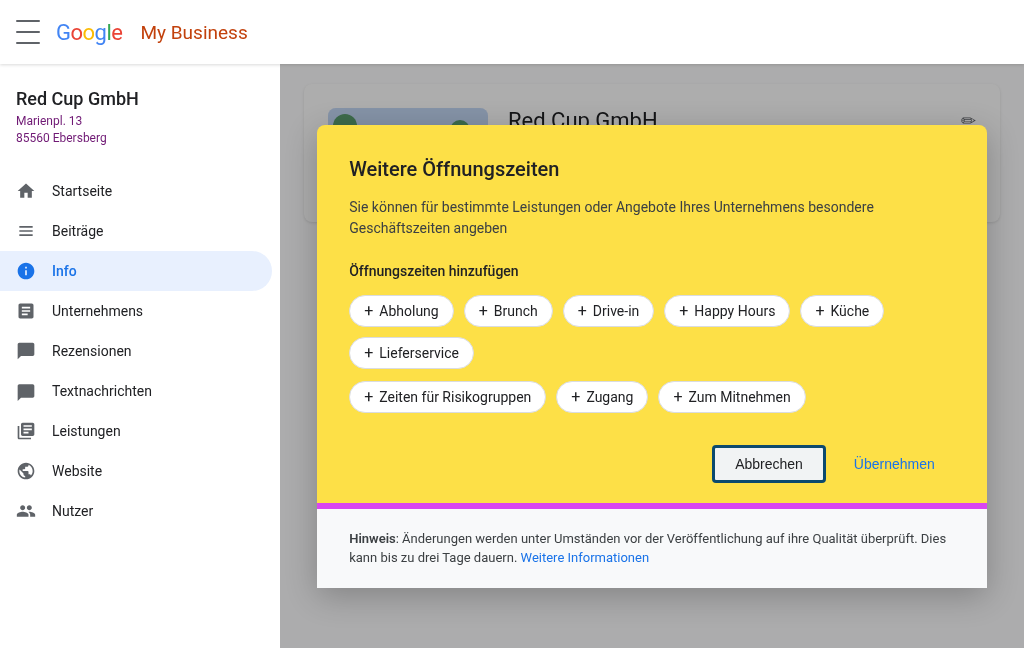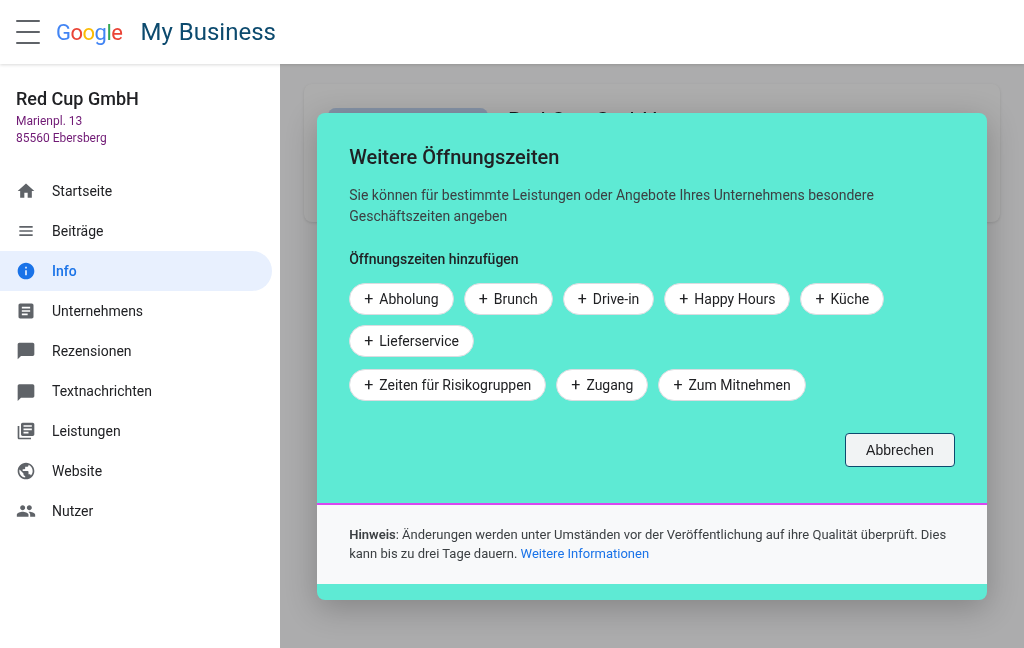--- a/index.html
+++ b/index.html
@@ -30,21 +30,21 @@
     .logo-google {
       font-size: 22px; font-weight: 400; letter-spacing: -0.5px;
     }
     .logo-g { color: #4285F4; }
     .logo-o1 { color: #EA4335; }
     .logo-o2 { color: #FBBC05; }
     .logo-g2 { color: #4285F4; }
     .logo-l { color: #34A853; }
     .logo-e { color: #EA4335; }
     .logo-mybusiness {
-      font-size: 24px; color: #0c4a6e; font-weight: 400; margin-left: 2px;
+      font-size: 19px; color: #c2410c; font-weight: 400; margin-left: 2px;
     }
 
     
     .main-layout {
       display: flex;
       height: calc(648px - 64px);
     }
 
     
     .sidebar {
@@ -133,21 +133,21 @@
     
     .overlay {
       position: absolute; top: 0; left: 0; right: 0; bottom: 0;
       background: rgba(0,0,0,0.32);
       display: flex; align-items: center; justify-content: center;
       z-index: 100;
     }
 
     
     .dialog {
-      background: #5eead4;
+      background: #fde047;
       border-radius: 8px;
       width: 720px;
       max-width: 90%;
       box-shadow: 0 8px 32px rgba(0,0,0,0.24);
       padding: 32px 32px 0 32px;
       position: relative;
     }
     .dialog-title {
       font-size: 20px; color: #202124; font-weight: 500; margin-bottom: 16px;
     }
@@ -174,42 +174,42 @@
       color: #202124; font-size: 16px; font-weight: 400; line-height: 1;
     }
     .dialog-footer {
       display: flex; justify-content: flex-end; align-items: center;
       padding: 20px 0;
       gap: 8px;
     }
     .btn-cancel {
       padding: 8px 20px;
       font-size: 14px;
-      border: 1px solid #0c4a6e;
+      border: 3px solid #0c4a6e;
       border-radius: 4px;
       background: #f1f3f4;
       color: #202124;
       cursor: pointer;
       font-weight: 500;
     }
     .btn-primary {
       padding: 8px 20px;
       font-size: 14px;
       border: none;
       border-radius: 4px;
       background: transparent;
       color: #1a73e8;
       cursor: pointer;
       font-weight: 500;
     }
 
     .dialog-notice {
       background: #f8f9fa;
-      border-top: 2px solid #d946ef;
-      margin: 16px -32px;
+      border-top: 6px solid #d946ef;
+      margin: 0 -32px;
       padding: 20px 32px;
       font-size: 13px; color: #3c4043; line-height: 1.5;
     }
     .dialog-notice a {
       color: #1a73e8; text-decoration: none;
     }
     .dialog-notice strong { font-weight: 600; }
 
     
     .store-svg { width: 100%; height: 100%; }
@@ -407,20 +407,21 @@
             <span>Zugang</span>
           </div>
           <div class="chip">
             <span class="chip-plus">+</span>
             <span>Zum Mitnehmen</span>
           </div>
         </div>
 
         <div class="dialog-footer">
           <button class="btn-cancel">Abbrechen</button>
+          <button class="btn-primary">Übernehmen</button>
         </div>
 
         <div class="dialog-notice">
           <strong>Hinweis</strong><span>: Änderungen werden unter Umständen vor der Veröffentlichung auf ihre Qualität überprüft. Dies kann bis zu drei Tage dauern.</span>
           <a href="#">Weitere Informationen</a>
         </div>
       </div>
     </div>
   </div>
 </div>

